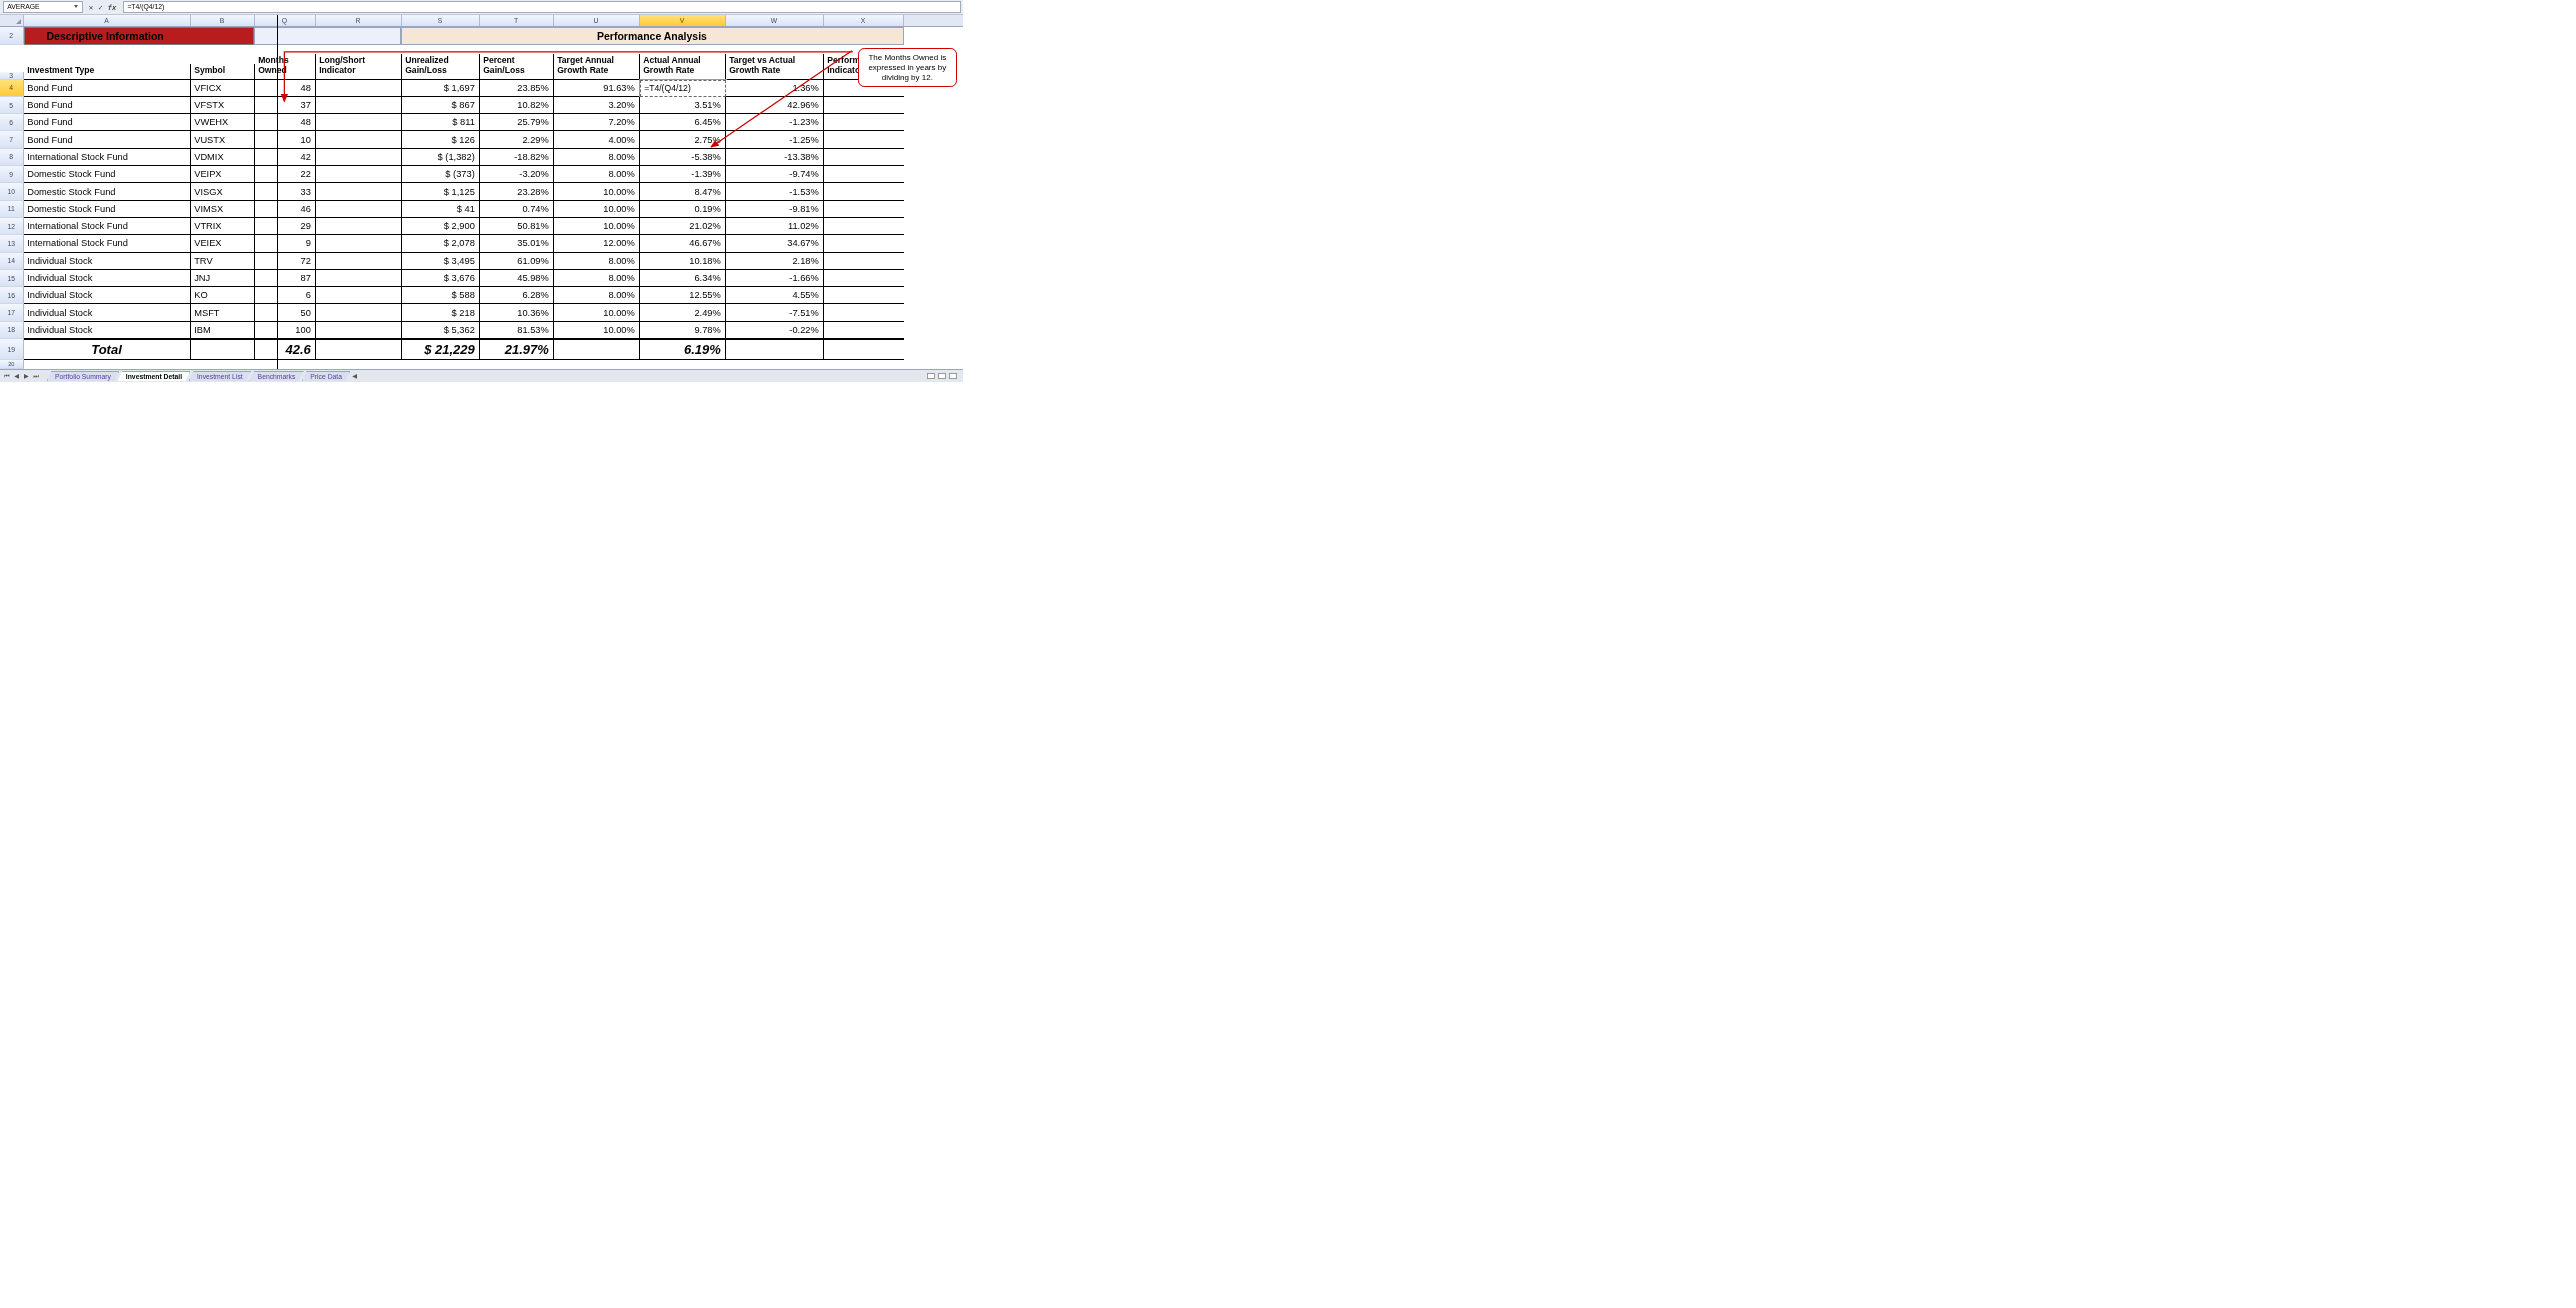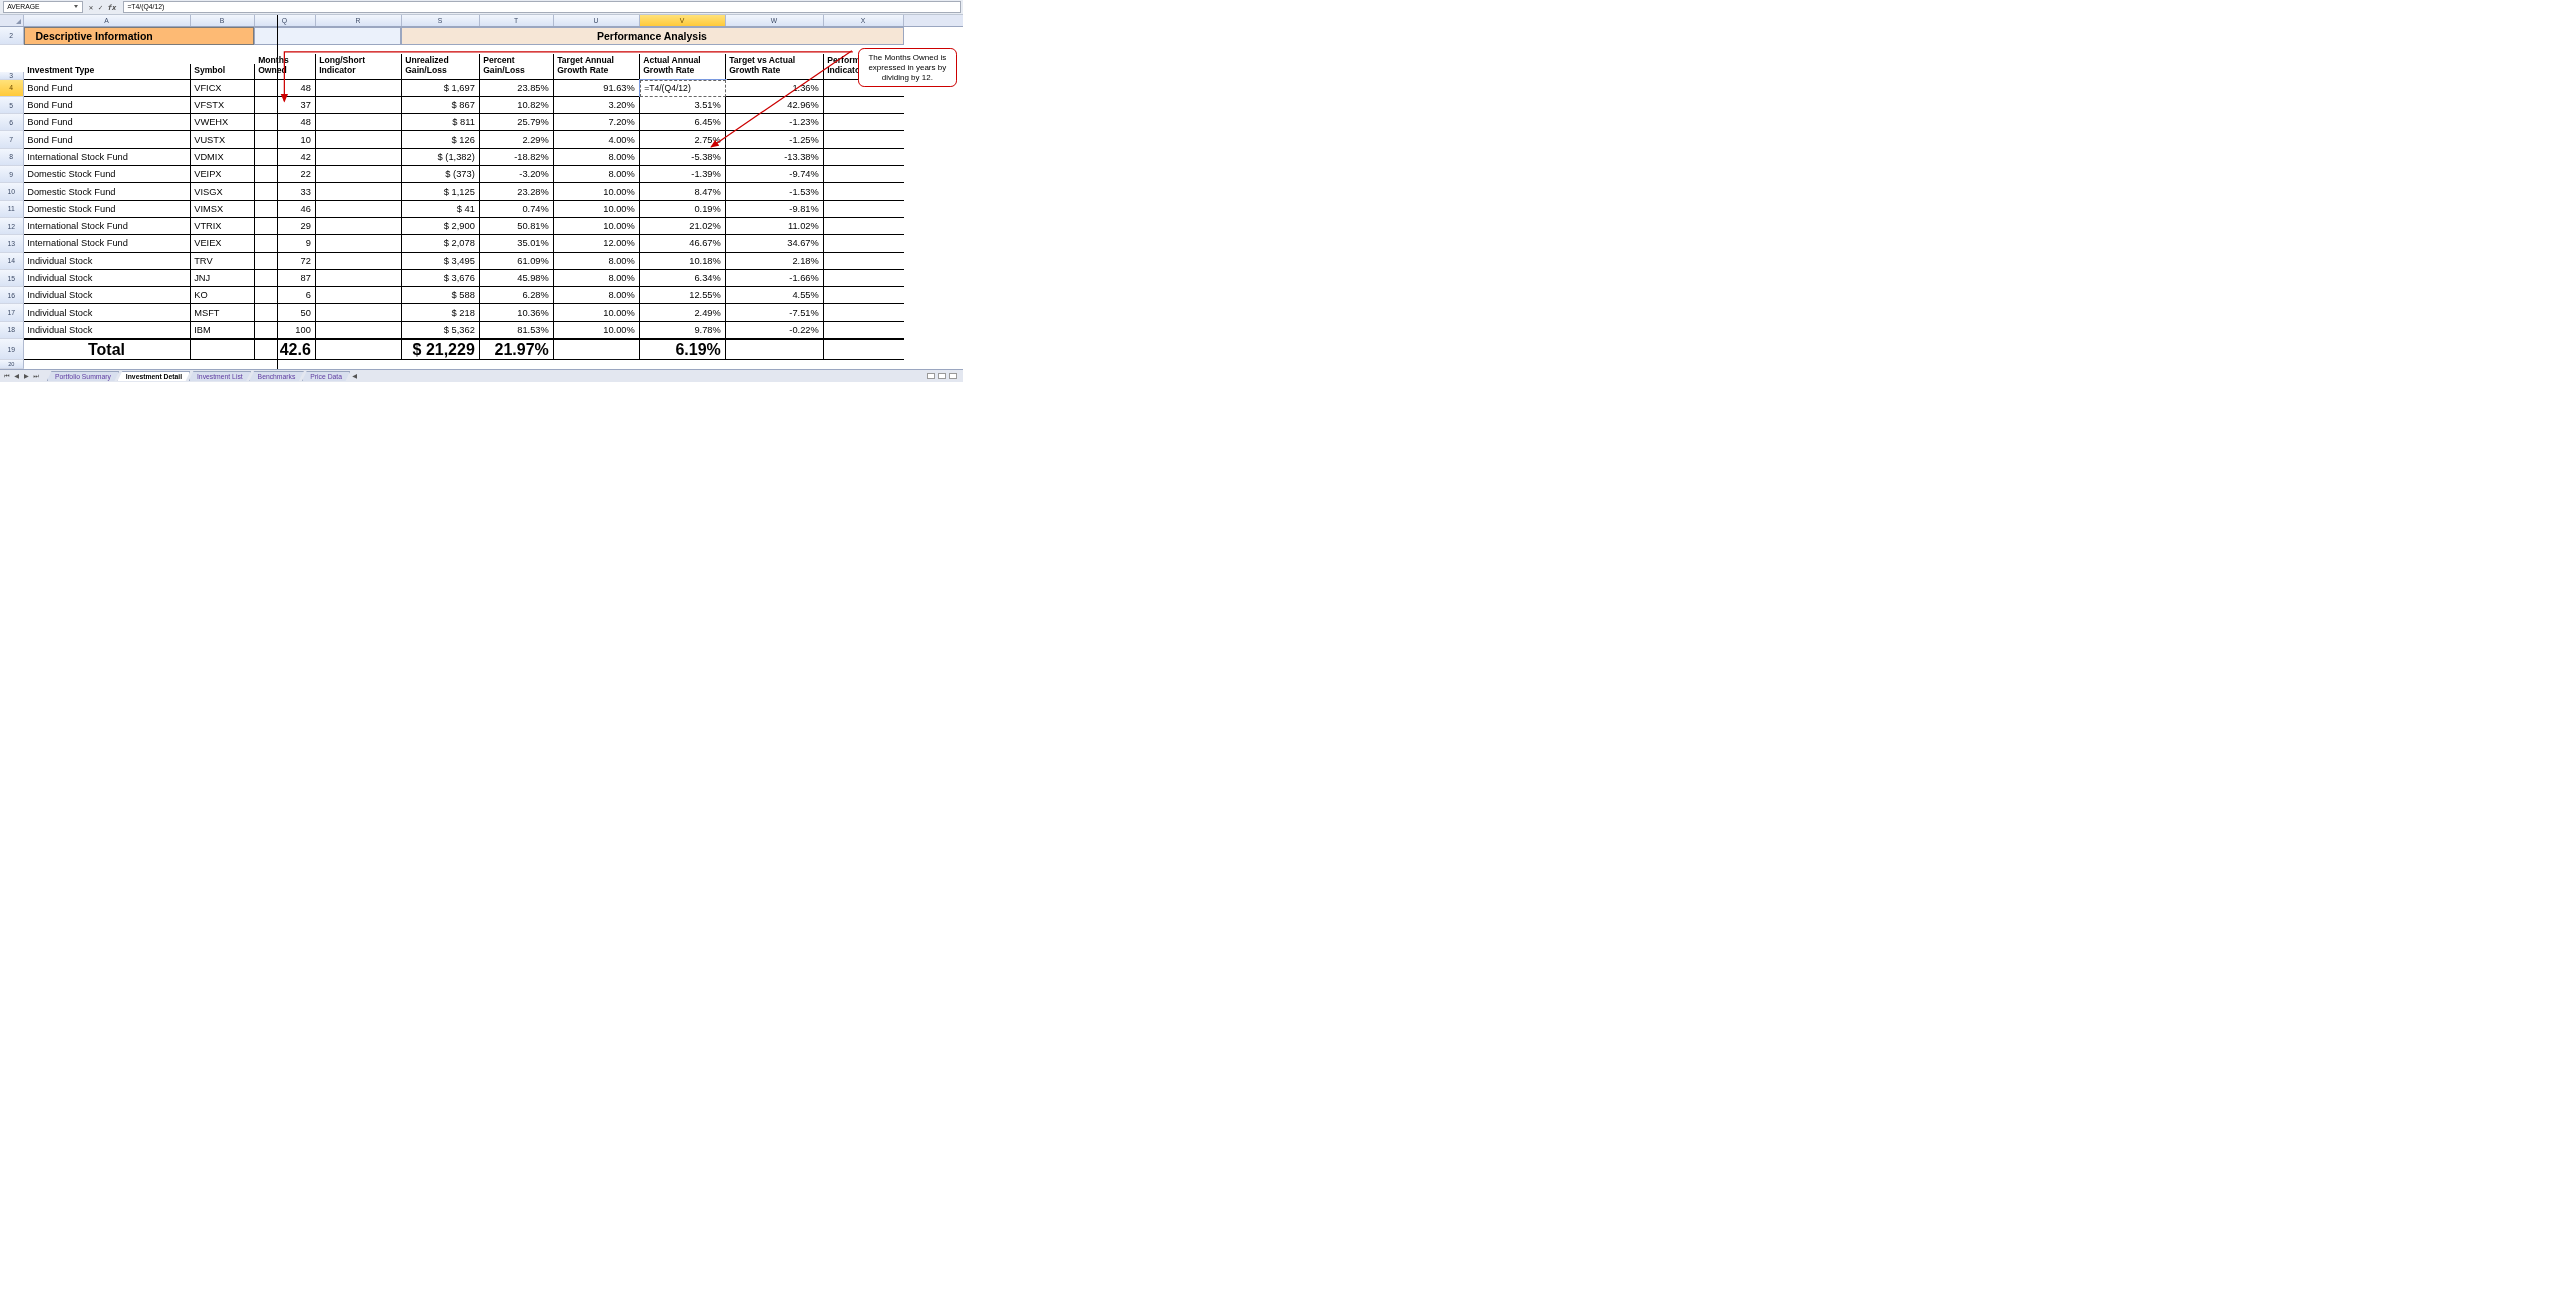--- a/index.html
+++ b/index.html
@@ -31,29 +31,29 @@
 .rh{width:23.5px;border-right:0.6px solid #b0bad0;border-bottom:0.6px solid #d0d6e4;background:linear-gradient(#f2f6fd,#d9e3f5);text-align:center;display:flex;align-items:center;justify-content:center;color:#3c4a66;font-size:6.8px}
 .rh.active{background:linear-gradient(#ffe27a,#ffc93a);color:#6a4900}
 .cell{border-right:0.6px solid #000;border-bottom:0.6px solid #000;padding:0 3.7px;display:flex;align-items:center;background:#fff;font-size:9.3px;overflow:hidden;white-space:nowrap}
 .cell.nr{justify-content:flex-end}
 .cell.nb{border-right:0.6px solid #d4d4d4;border-bottom:none}
 
 
 .banner{background:#8497b7;color:#fff;font-size:13.6px;font-style:italic;font-weight:bold;padding-left:13.6px}
 
 
-.sect-desc{background:#fdba74;border:0.6px solid #7a7a7a;font-size:10.5px;font-weight:bold;padding-left:11px}
+.sect-desc{background:#b91c1c;border:0.6px solid #7a7a7a;font-size:10.5px;font-weight:bold;padding-left:22px}
 .sect-blank{background:#ebf1fb;border:0.6px solid #9aa6c0}
 .sect-perf{background:#f6e6d6;border:0.6px solid #9aa6c0;font-size:10.5px;font-weight:bold;justify-content:center}
 
 
 .lbl{font-weight:bold;font-size:8.6px;align-items:flex-end;padding-bottom:2.5px;border-bottom:1.2px solid #000;white-space:normal;line-height:1.15;padding-top:2.5px}
 
 
-.trow .cell{font-weight:bold;font-size:16px;border-top:1.2px solid #000;border-bottom:1.9px solid #000}
+.trow .cell{font-weight:bold;font-style:italic;font-size:13px;border-top:1.2px solid #000;border-bottom:1.9px solid #000}
 .trow .cell.tlabel{justify-content:center}
 
 
 .editcell{border:0.6px dashed #666;outline:0.6px solid #7a9ae0;font-size:8.6px;font-family:Arial}
 
 
 .wA{width:167px}.wB{width:64px}.wQ{width:61px}.wR{width:86px}.wS{width:78px}.wT{width:74px}.wU{width:86px}.wV{width:86px}.wW{width:98px}.wX{width:80px}
 
 
 .tabs{height:13.6px;display:flex;align-items:center;background:#e3e7f0;border-top:0.6px solid #9aa6c0;padding:0 2.5px;gap:0}

